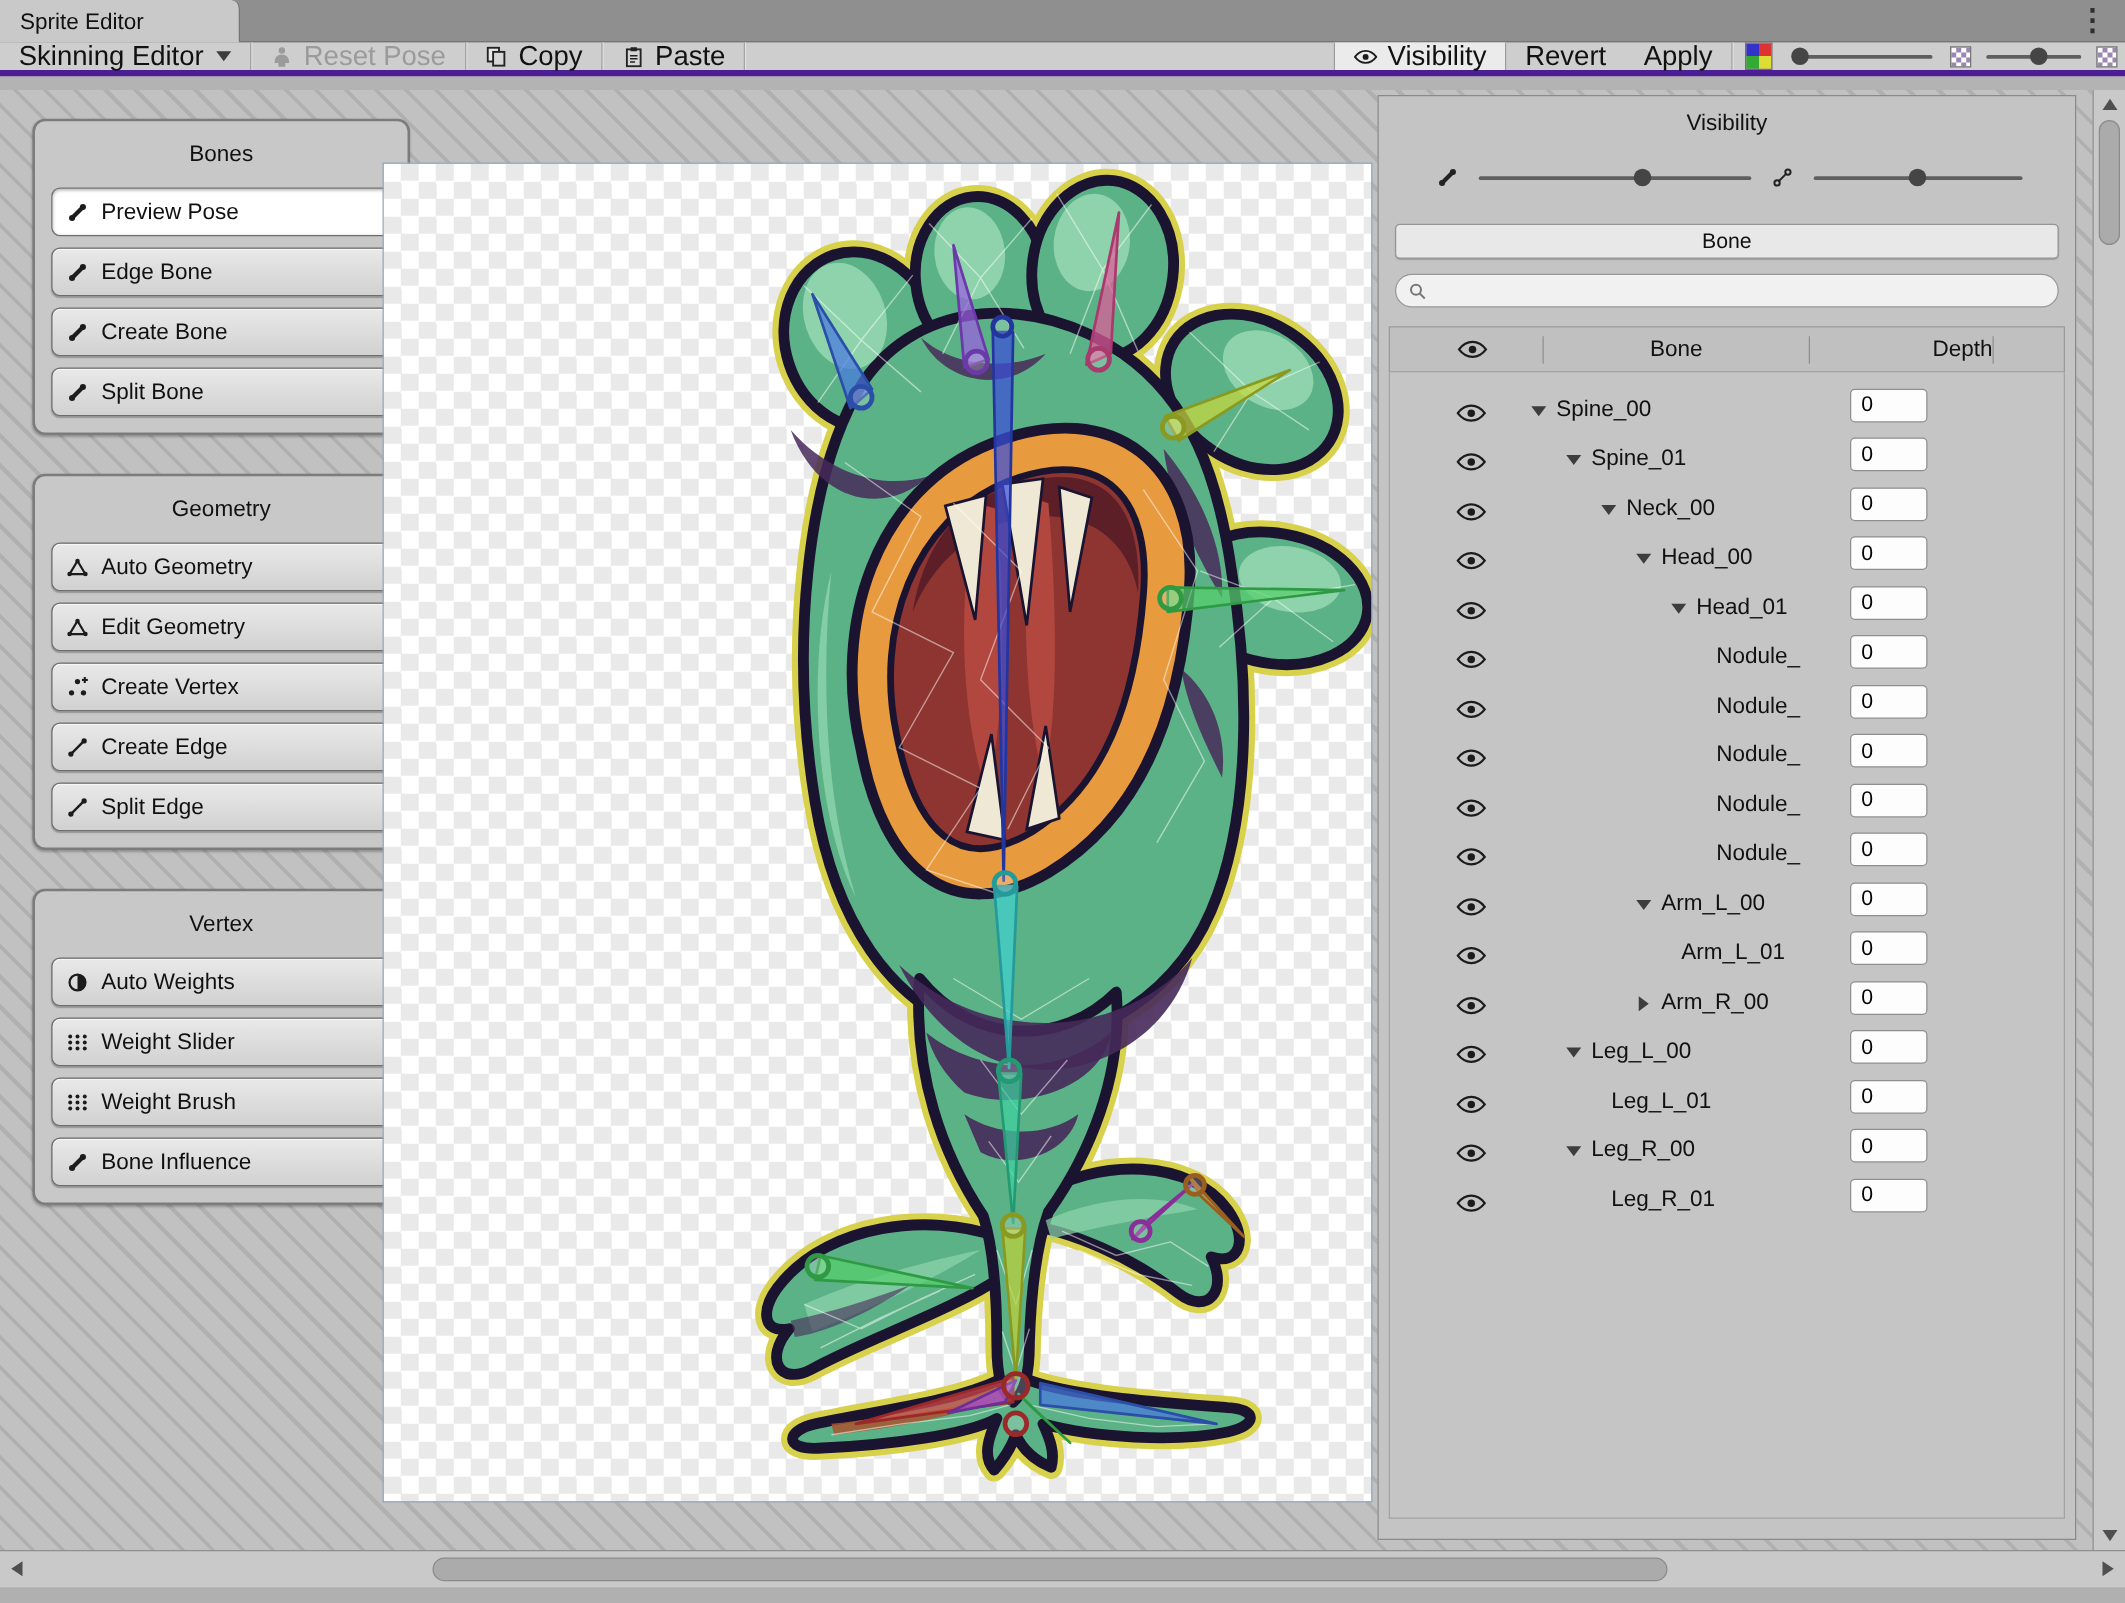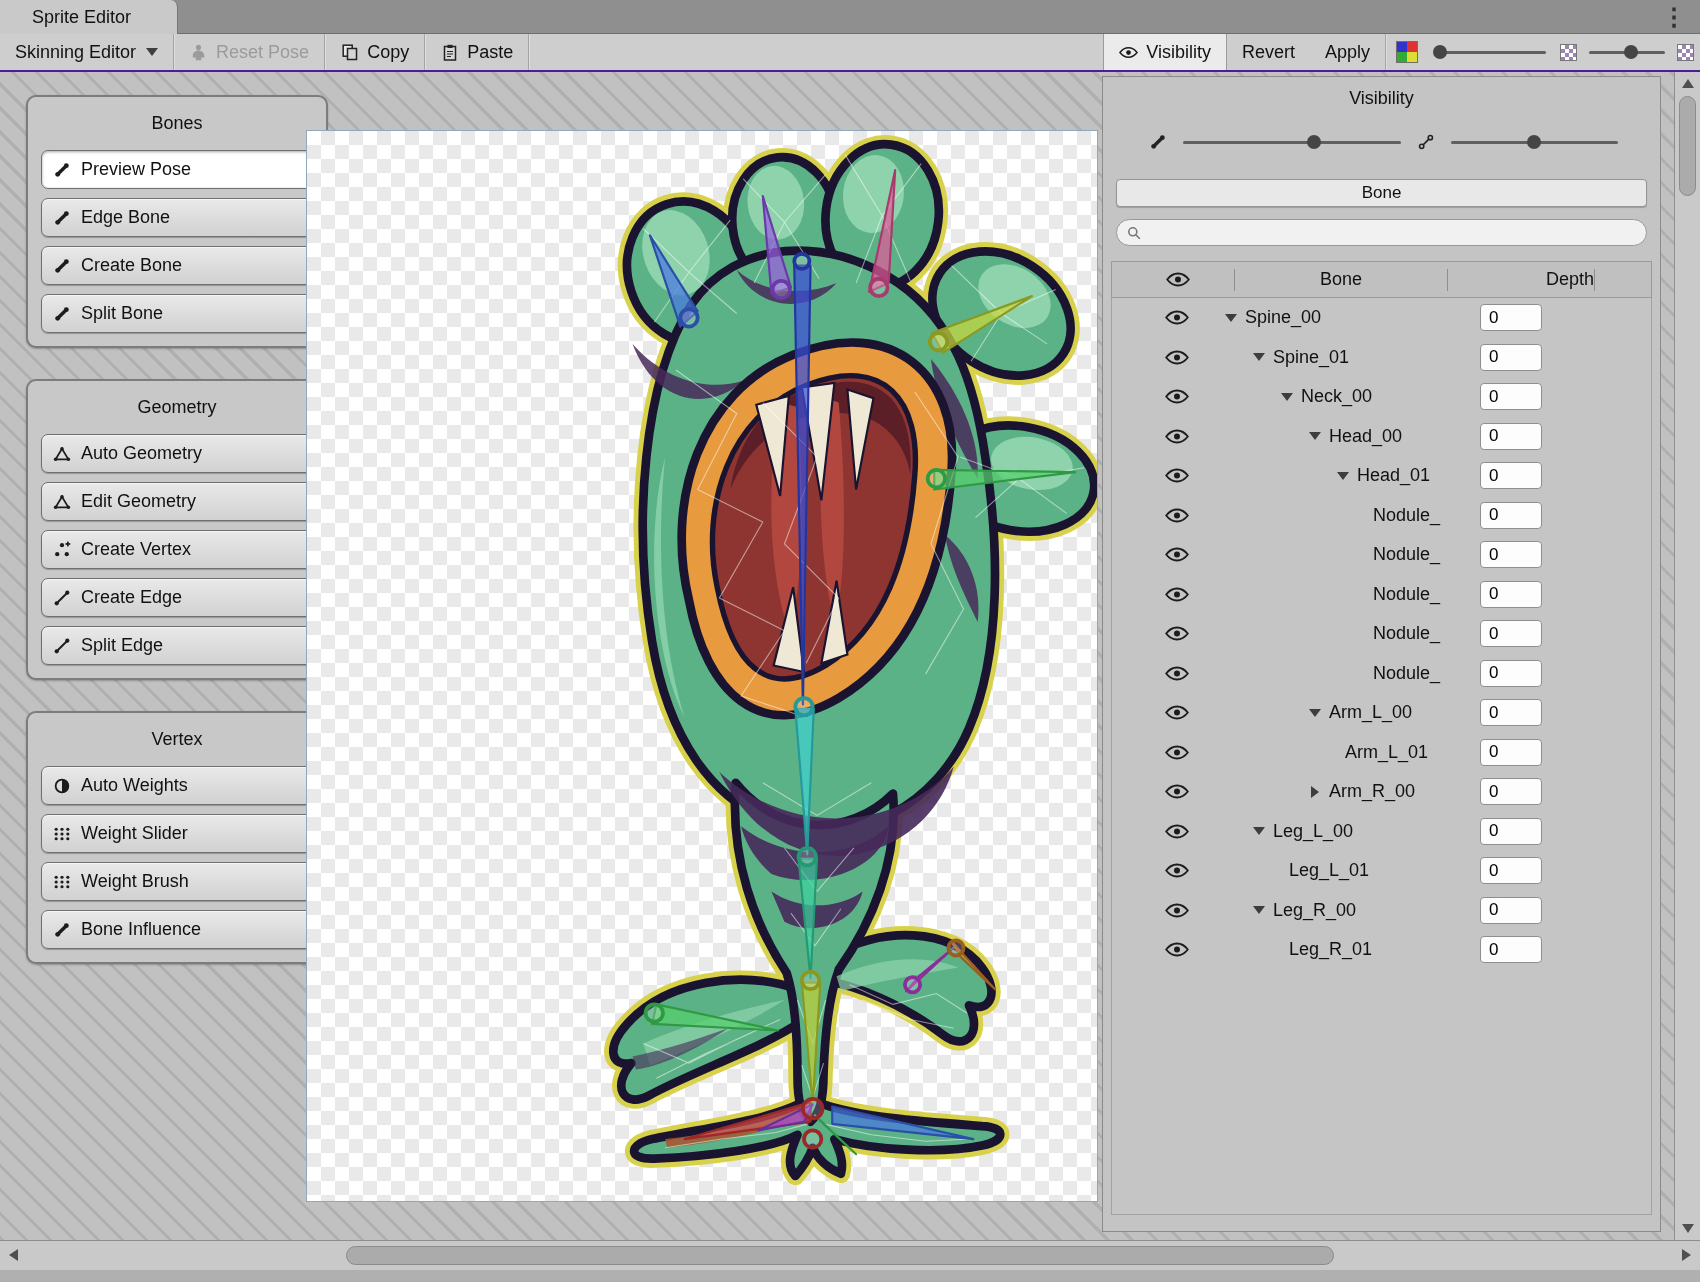--- a/index.html
+++ b/index.html
@@ -2,27 +2,27 @@
 <html><head>
 <meta charset="utf-8">
 <style>
   *{margin:0;padding:0;box-sizing:border-box}
   html,body{width:1700px;height:1282px;overflow:hidden}
   body{font-family:"Liberation Sans",sans-serif;color:#111;background:#b3b3b3;font-size:18px}
   .app{position:relative;width:1700px;height:1282px}
 
   
   .tabbar{position:absolute;left:0;top:0;width:100%;height:34px;background:#8f8f8f;border-bottom:1px solid #6e6e6e}
-  .tab{position:absolute;left:0;top:0;height:34px;width:178px;background:#c9c9c9;display:flex;align-items:center;
-       padding-left:32px;border-right:1px solid #757575;border-top-right-radius:7px;font-size:18px}
+  .tab{position:absolute;left:0;top:0;height:34px;width:192px;background:#c9c9c9;display:flex;align-items:center;
+       padding-left:16px;border-right:1px solid #757575;border-top-right-radius:7px;font-size:18px}
   .kebab{position:absolute;right:6px;top:2px;font-size:24px;font-weight:bold;color:#2f2f2f;line-height:30px;padding:0 8px}
 
   
-  .toolbar{position:absolute;left:0;top:34px;width:100%;height:38px;background:#cecece;border-bottom:2px solid #4c1d95;
-           display:flex;align-items:center;font-size:18px}
+  .toolbar{position:absolute;left:0;top:34px;width:100%;height:27px;background:#cecece;border-bottom:5px solid #4c1d95;
+           display:flex;align-items:center;font-size:22px}
   .tbtn{display:flex;align-items:center;gap:8px;padding:0 15px;height:100%}
   .tbtn.disabled{color:#9b9b9b}
   .tbtn.active{background:#ebebeb;border-left:1px solid #9a9a9a;border-right:1px solid #9a9a9a}
   .tsep{width:1px;height:100%;background:#a5a5a5;box-shadow:1px 0 0 #dedede}
   .tspacer{flex:1}
   .dd-arrow{width:0;height:0;border-left:6px solid transparent;border-right:6px solid transparent;border-top:8px solid #3d3d3d;margin-left:2px}
   .swatch{width:22px;height:22px;border:1px solid #6f6f6f;margin:0 10px;
           background:conic-gradient(#d33 25%, #dd3 0 50%, #3a3 0 75%, #33c 0)}
   .checker{width:17px;height:17px;border:1px solid #777;margin:0 6px;
            background:conic-gradient(#9a86b0 25%, #fff 0 50%, #9a86b0 0 75%, #fff 0) 0 0/8px 8px}
@@ -62,21 +62,21 @@
   .searchbox{position:absolute;top:142px;left:13px;right:13px;height:27px;background:#f1f1f1;border:1px solid #989898;border-radius:14px;
              display:flex;align-items:center;padding-left:10px;gap:6px}
   .searchbox input{border:none;outline:none;background:transparent;flex:1;font-size:16px;font-family:inherit}
   .theader{position:absolute;top:184px;left:8px;right:8px;height:37px;background:#c0c0c0;border:1px solid #9a9a9a;
            display:flex;align-items:center;padding-left:10px;font-size:18px}
   .hc-eye{width:112px;display:flex;justify-content:center}
   .hsep{width:1px;height:22px;background:#8f8f8f}
   .hc-bone{width:212px;text-align:center}
   .hc-depth{width:146px;text-align:right}
   .rows{position:absolute;top:221px;left:8px;right:8px;bottom:16px;border:1px solid #a3a3a3;border-top:none;background:#c5c5c5;overflow:hidden}
-  .brow{height:39.5px;display:flex;align-items:center;position:relative;padding-left:42px}
+  .brow{height:39.5px;display:flex;align-items:flex-end;position:relative;padding-left:42px}
   .eyebtn{width:46px;display:flex;justify-content:center;flex:0 0 auto}
   .indent{flex:0 0 auto;height:1px}
   .fold{width:18px;height:18px;display:inline-flex;align-items:center;justify-content:center;flex:0 0 auto}
   .fold.open::before{content:"";border-left:6px solid transparent;border-right:6px solid transparent;border-top:8px solid #3d3d3d}
   .fold.closed::before{content:"";border-top:6px solid transparent;border-bottom:6px solid transparent;border-left:8px solid #3d3d3d}
   .fold.none{visibility:hidden;width:6px}
   .bname{margin-left:5px;font-size:18px;white-space:nowrap}
   .depth{position:absolute;left:368px;width:62px;height:27px;border:1px solid #8f8f8f;border-radius:4px;background:#fdfdfd;
          padding-left:8px;font-size:17px;font-family:inherit;outline:none}
 

